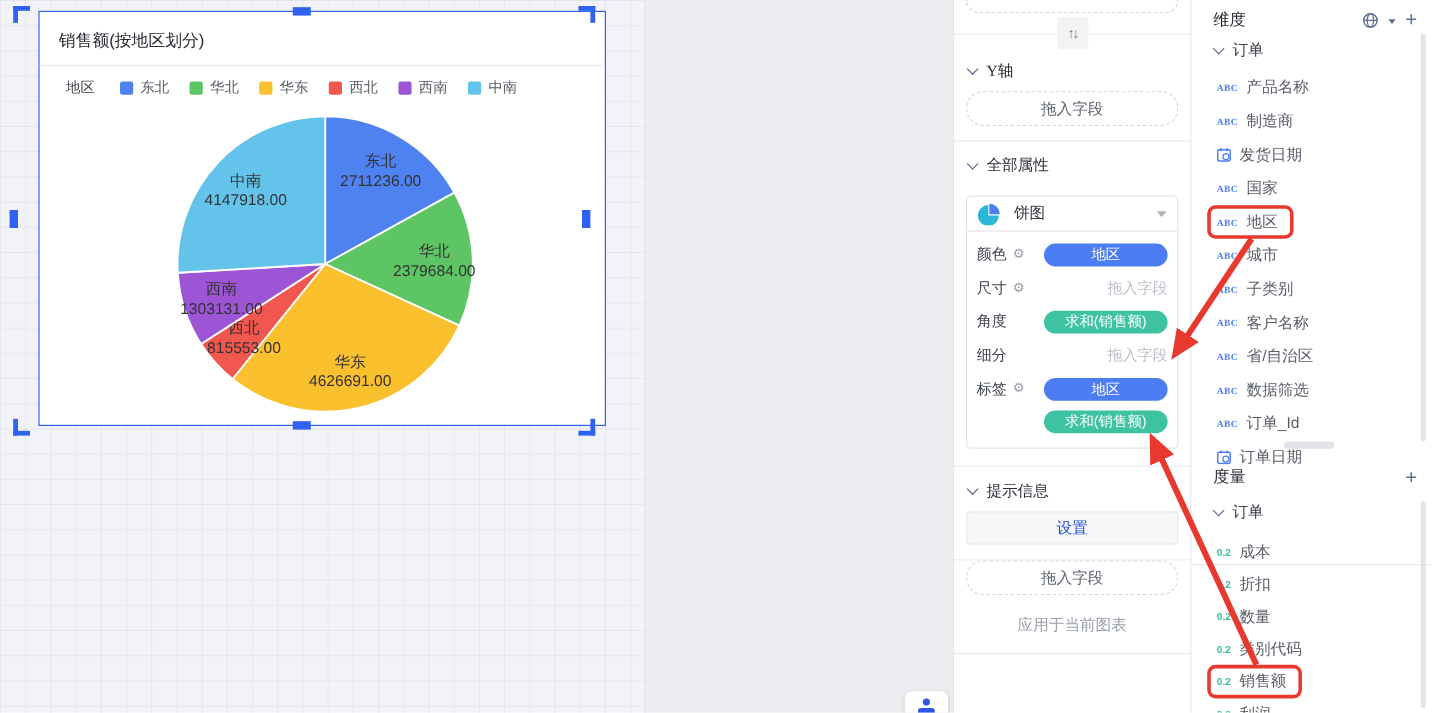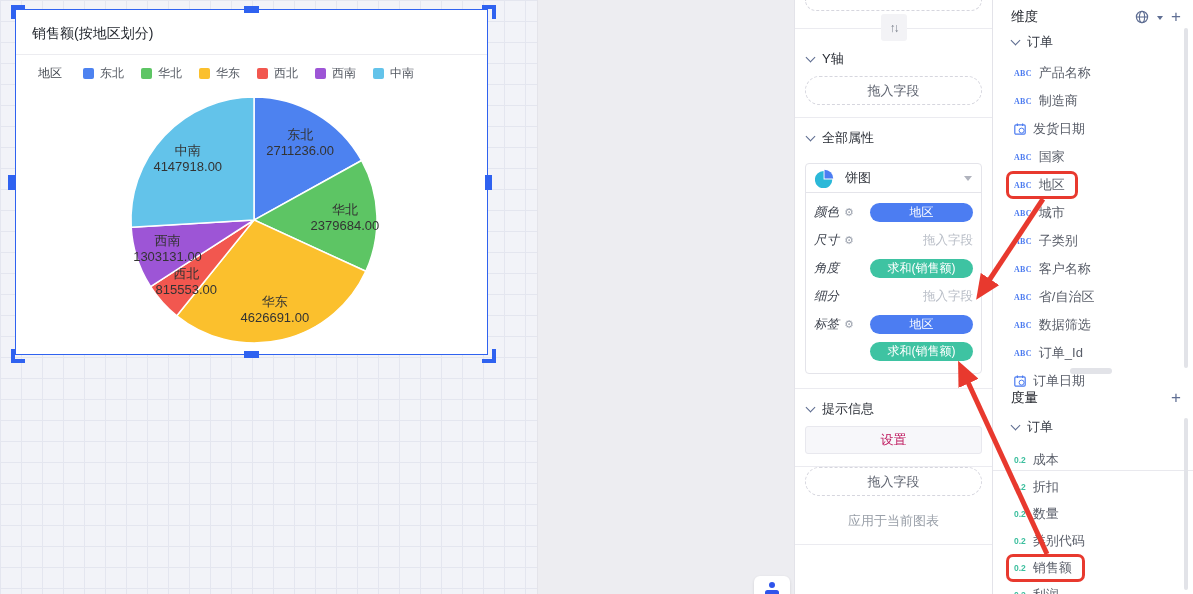--- a/index.html
+++ b/index.html
@@ -4,21 +4,21 @@
 <style>
   * { margin:0; padding:0; box-sizing:border-box; }
   html,body { width:1193px; height:594px; overflow:hidden; font-family:"Liberation Sans","DejaVu Sans",sans-serif; background:#fff; }
   #app { position:relative; width:1193px; height:594px; }
 
   
   .canvas { position:absolute; left:0; top:0; width:537px; height:594px;
     background-color:#f2f3f8;
     background-image:linear-gradient(#e4e6ef 1px, transparent 1px),linear-gradient(90deg,#e4e6ef 1px, transparent 1px);
     background-size:21px 21px; }
-  .card { position:absolute; left:15px; top:9px; width:473px; height:346px; background:#fff;
+  .card { position:absolute; left:32px; top:9px; width:473px; height:346px; background:#fff;
     border:1px solid #2f62f0; }
   .card-title { padding:15px 16px 11px 16px; font-size:14px; color:#262a31; }
   .card-divider { border-bottom:1px solid #ececf0; }
   .legend { display:flex; align-items:center; gap:17px; padding:10px 10px 0 22px; font-size:12px; color:#555a63; }
   .legend-title { color:#40454d; margin-right:4px; }
   .legend-item { display:flex; align-items:center; gap:6px; }
   .legend-swatch { width:11px; height:11px; border-radius:2px; display:inline-block; }
   .pie-svg { position:absolute; left:0; top:0; pointer-events:none; }
 
   
@@ -42,42 +42,42 @@
   .chip-wrap { position:absolute; left:0; top:565px; width:257px; height:29px; overflow:hidden; }
 
   
   .config { position:absolute; left:794px; top:0; width:199px; height:594px; background:#fff;
     border-left:1px solid #e3e3e9; border-right:1px solid #e3e3e9; font-size:13px; color:#3c414c; }
   .cfg-top-pill { margin:0 10px; height:11px; border:1px dashed #d6d6de; border-top:none; border-radius:0 0 14px 14px; }
   .swap-wrap { position:relative; height:28px; }
   .swap-wrap .line { position:absolute; left:0; right:0; top:17px; border-top:1px solid #ebebf0; }
   .swap-box { position:absolute; left:50%; transform:translateX(-50%); top:3px; width:26px; height:27px; background:#f3f3f6;
     border-radius:3px; display:flex; align-items:center; justify-content:center; color:#7c828d; font-size:12px; letter-spacing:-2px; }
-  .sec-head { display:flex; align-items:center; gap:8px; padding:11px 12px 8px 12px; color:#2b2f37; }
+  .sec-head { display:flex; align-items:center; gap:8px; padding:11px 12px 8px 12px; color:#2b2f37;font-family:Liberation Serif, serif; }
   .chev { width:7px; height:7px; border-left:1.6px solid #5c6b8f; border-bottom:1.6px solid #5c6b8f;
     transform:rotate(-45deg); margin-top:-4px; flex:none; }
   .dropzone { margin:0 10px; height:29px; border:1px dashed #d6d6de; border-radius:15px;
     display:flex; align-items:center; justify-content:center; color:#5f6470; font-size:13px; }
   .cfg-div { border-bottom:1px solid #ebebf0; margin-top:12px; }
   .props-box { margin:8px 10px 0 10px; border:1px solid #e4e4ea; border-radius:4px; }
   .type-row { height:29px; display:flex; align-items:center; padding:0 9px; border-bottom:1px solid #e4e4ea; }
   .type-label { margin-left:11px; color:#33373f; }
   .caret { width:0; height:0; border:4.5px solid transparent; border-top:5.5px solid #b0b3bd; margin-left:auto; margin-top:5px; }
   .prop-rows { padding:8px 8px 12px 8px; }
   .prop-row { display:flex; align-items:flex-start; margin-top:9px; min-height:19px; }
   .prop-row:first-child { margin-top:2px; }
-  .prop-label { font-size:12.5px; color:#3c414c; line-height:19px;font-style:italic; }
+  .prop-label { font-size:12.5px; color:#3c414c; line-height:19px; }
   .gear { color:#9aa0ac; font-size:11px; line-height:19px; margin-left:5px; }
   .prop-right { margin-left:auto; width:103px; display:flex; flex-direction:column; gap:8px; }
   .pill { height:19px; border-radius:10px; color:#fff; font-size:12px; line-height:19px; text-align:center;
     overflow:hidden; white-space:nowrap; }
   .pill.blue { background:#4c7df2; } .pill.green { background:#3ec3a2; }
   .prop-ph { text-align:right; color:#b9bec7; font-size:12.5px; line-height:19px; }
   .settings-btn { margin:0 10px; height:28px; background:#f7f7fa; border:1px solid #e8e8ee; border-radius:3px;
-    display:flex; align-items:center; justify-content:center; color:#be185d; font-size:13px; }
+    display:flex; align-items:center; justify-content:center; color:#1d4ed8; font-size:13px; }
   .filter-note { text-align:center; color:#9aa0a9; font-size:13px; margin-top:16px; }
 
   
   .fields { position:absolute; left:993px; top:0; width:200px; height:594px; background:#fff; font-size:13px; color:#585d68; }
   .f-section { position:absolute; left:0; right:0; overflow:hidden; }
   .f-dims { top:0; height:471px; border-bottom:1px solid #e9e9ee; }
   .f-meas { top:381px; height:213px; }
   .f-head { display:flex; align-items:center; padding:7px 12px 0 18px; height:27px; color:#23262d; font-size:13.5px; }
   .f-head-icons { margin-left:auto; display:flex; align-items:center; gap:8px; color:#5f6e93; }
   .tiny-caret { width:0; height:0; border:3.5px solid transparent; border-top:4.5px solid #5f6e93; margin-top:4px; }

